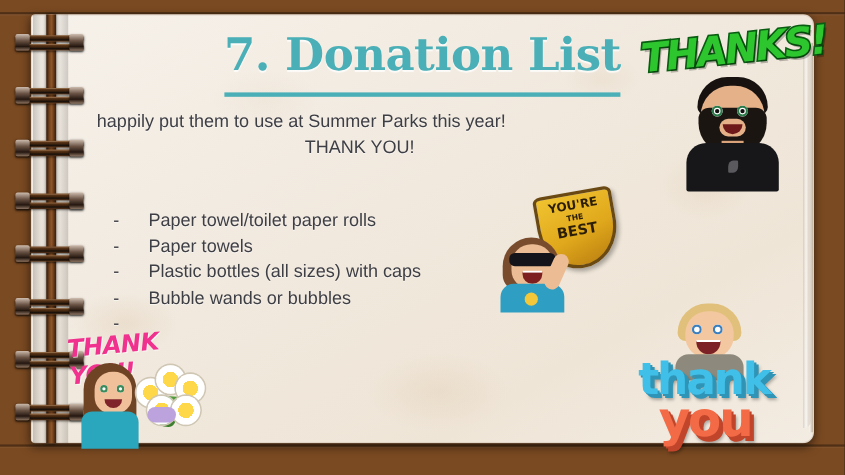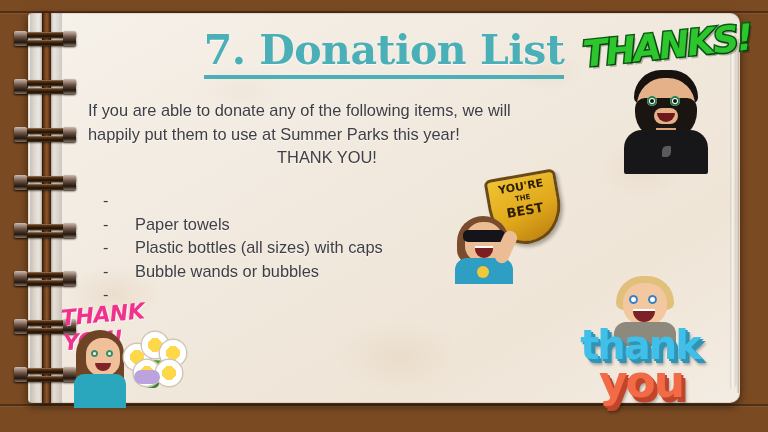--- a/index.html
+++ b/index.html
@@ -135,21 +135,21 @@
     font-family: "DejaVu Serif", "Liberation Serif", serif;
     font-weight: bold;
     font-size: 41px;
     letter-spacing: -0.5px;
     color: #4aafb6;
     text-shadow: 0 1px 1px rgba(255,255,255,0.8);
   }
   .title span.u {
     display: inline-block;
     border-bottom: 4px solid #4aafb6;
-    padding-bottom: 3px;
+    padding-bottom: 12px;
     line-height: 1.05;
   }
   .paragraph {
     position: absolute;
     left: 88px;
     top: 99px;
     width: 478px;
     font-size: 16.4px;
     line-height: 23.5px;
     color: #3e3e45;
@@ -458,28 +458,28 @@
       <div class="cap l"></div>
         <div class="cap r"></div>
     </div>
   </div>
 
   <div class="title">
     <span class="u">7. Donation List</span>
   </div>
 
   <div class="paragraph">
-    <div>If you are able to donate any of the following items, we will</div>
     <div>happily put them to use at Summer Parks this year!</div>
     <div class="center">THANK YOU!</div>
   </div>
 
   <div class="list">
     <div class="row">
       <span class="dash">-</span>
+      <span>Paper towel/toilet paper rolls</span>
     </div>
     <div class="row">
       <span class="dash">-</span>
       <span>Paper towels</span>
     </div>
     <div class="row">
       <span class="dash">-</span>
       <span>Plastic bottles (all sizes) with caps</span>
     </div>
     <div class="row">

